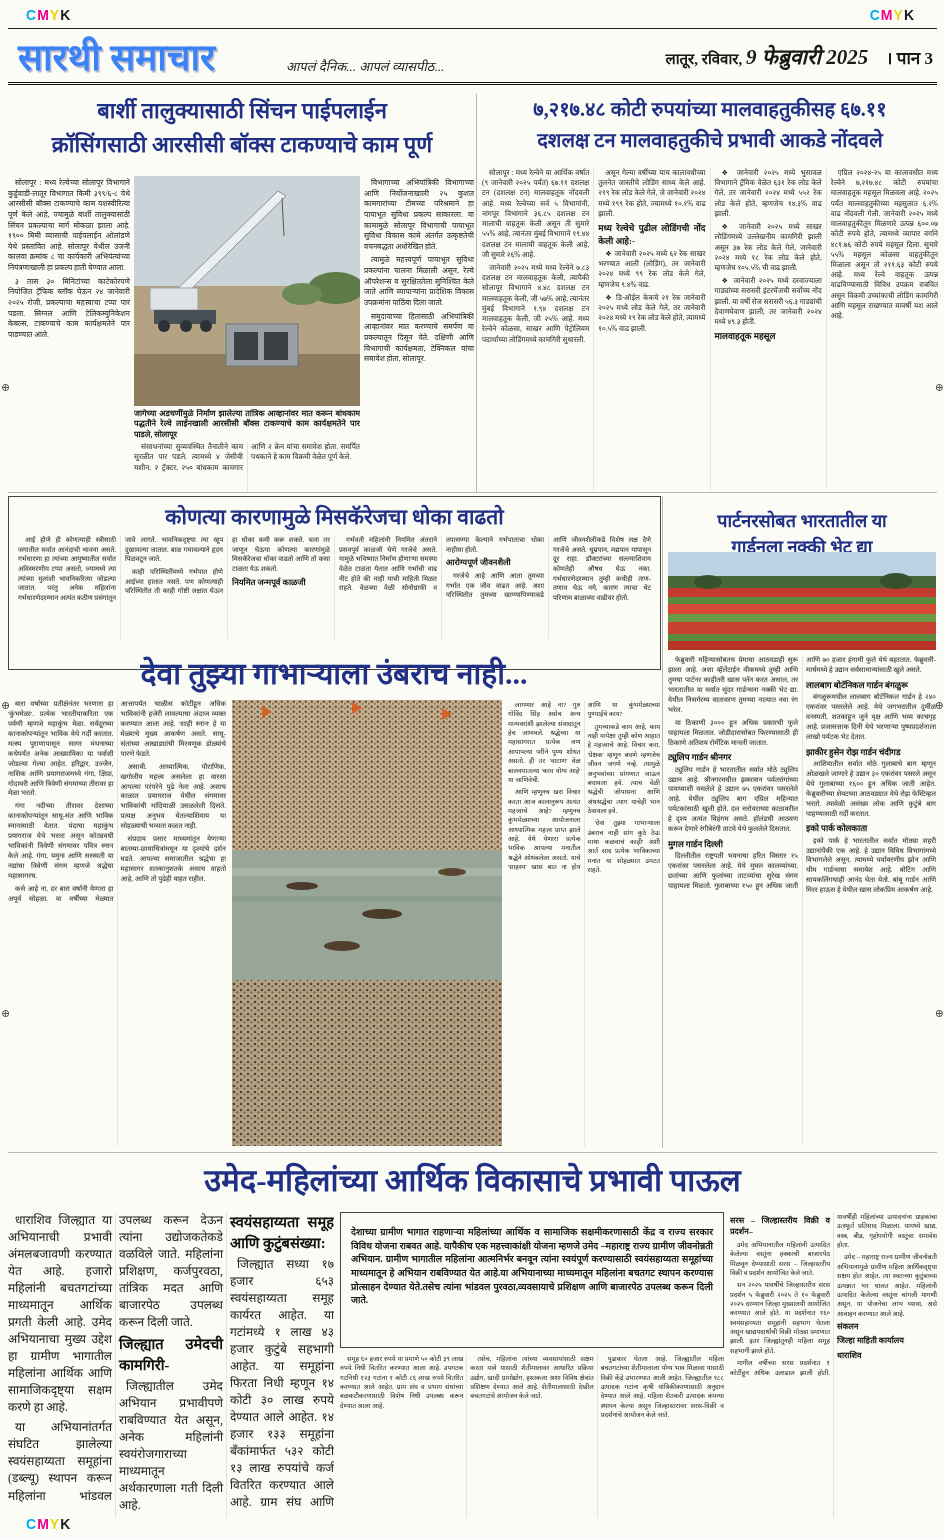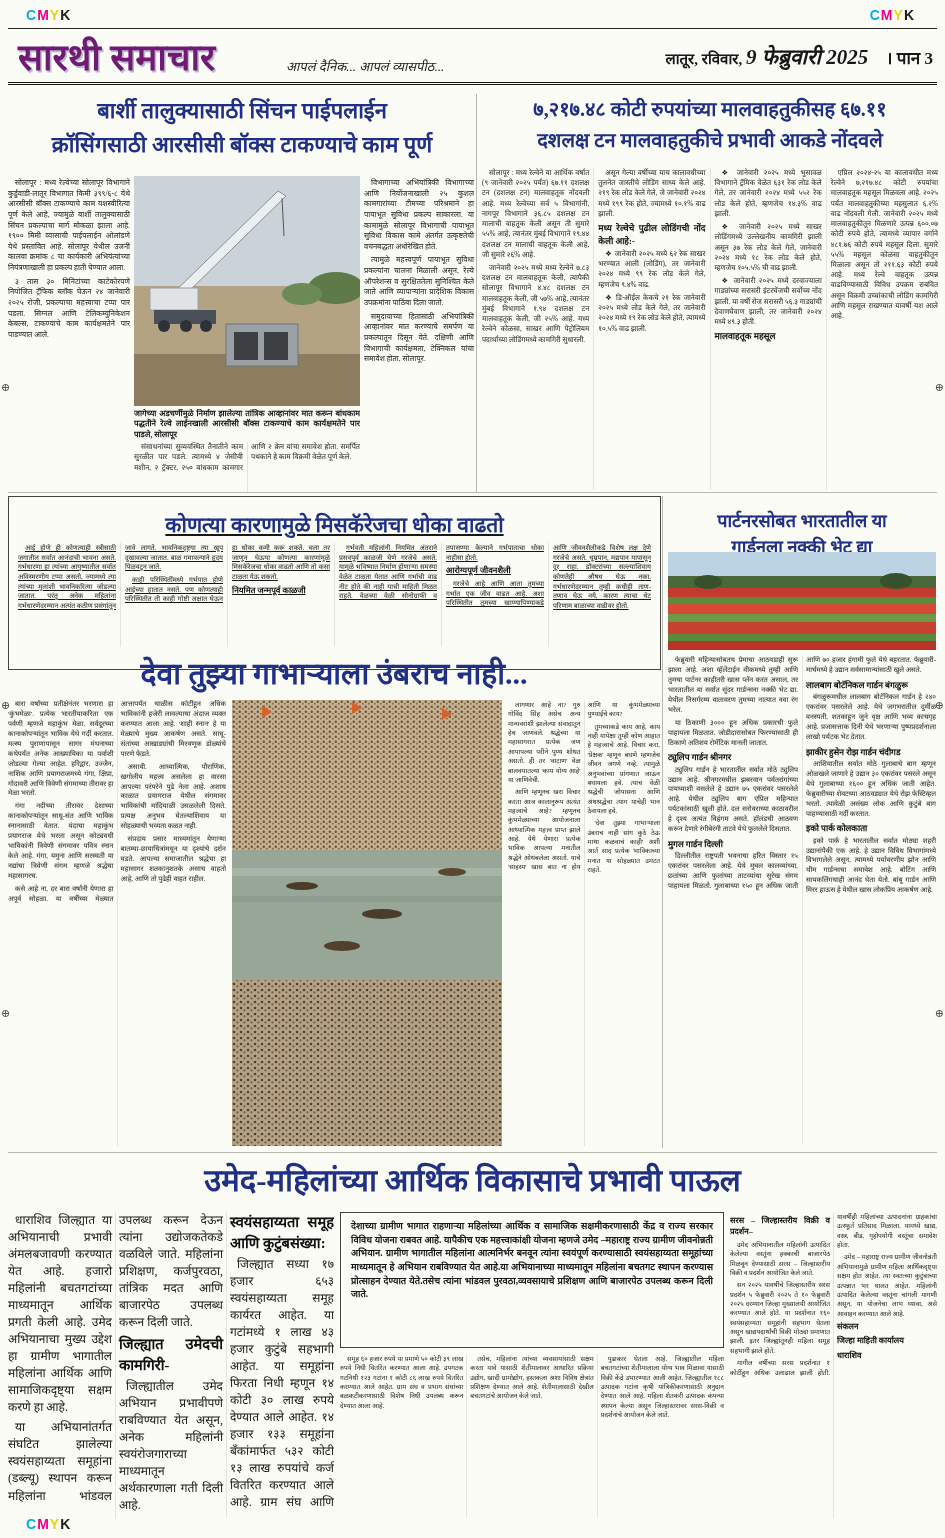--- a/index.html
+++ b/index.html
@@ -7,21 +7,21 @@
   .page{position:relative;width:945px;height:1538px;margin:0 auto;background:#fcfcf6;
         font-family:"Liberation Serif","DejaVu Serif",serif;color:#181818;overflow:hidden;}
   
   .cmyk{position:absolute;font-family:Liberation Sans, sans-serif;
         font-weight:bold;font-size:14px;letter-spacing:1px;text-align:right;}
   .c-c{color:#00aeef;} .c-m{color:#ec008c;} .c-y{color:#e8d410;} .c-k{color:#1c1c1c;}
   .regmark{position:absolute;font-size:11px;color:#555;line-height:1;}
   
   .masthead{position:absolute;left:8px;top:28px;width:929px;height:57px;
             border-top:1.5px solid #222;border-bottom:3px double #111;}
-  .paper-name{position:absolute;left:10px;top:1px;font-size:37px;font-weight:bold;color:#701a75;
+  .paper-name{position:absolute;left:10px;top:1px;font-size:37px;font-weight:bold;color:#3b82f6;
               text-shadow:1.5px 1.5px 0 #b9b9d0;white-space:nowrap;}
   .tagline{position:absolute;left:278px;top:28px;font-size:13px;font-style:italic;color:#222;white-space:nowrap;}
   .dateline{position:absolute;right:4px;top:13px;font-size:15px;font-weight:bold;white-space:nowrap;}
   .dateline .big{font-size:21px;font-style:italic;}
   .dateline .pg{font-size:17px;margin-left:14px;}
   
   .headline{color:#203086;font-weight:bold;text-align:center;position:absolute;}
   .vrule{position:absolute;width:1px;background:#b9b9ae;}
   .hrule{position:absolute;height:1px;background:#b9b9ae;}
   .flow{text-align:justify;line-height:1.42;overflow:hidden;column-rule:1px solid #e4e4da;}
@@ -37,21 +37,21 @@
   .s1-caption{position:absolute;left:126px;top:233px;width:226px;height:32px;font-size:8px;
               font-weight:bold;text-align:justify;line-height:1.3;overflow:hidden;}
   .s1-below{position:absolute;left:126px;top:266px;width:226px;height:50px;font-size:7.3px;column-count:2;column-gap:8px;}
   .s1-right{position:absolute;left:356px;top:2px;width:110px;height:314px;font-size:7.5px;}
   
   .s2-headline{left:482px;top:94px;width:456px;font-size:20px;line-height:1.55;}
   .s2-body{position:absolute;left:482px;top:168px;width:456px;height:322px;
            column-count:4;column-gap:9px;font-size:7.2px;}
   
   .s3-box{position:absolute;left:8px;top:496px;width:653px;height:174px;
-          border:1.5px solid #444;padding:12px 9px;text-decoration:underline;}
+          border:1.5px solid #444;padding:4px 9px;}
   .s3-headline{position:static;font-size:21px;margin:1px 0 5px;}
   .s3-body{column-count:6;column-gap:9px;font-size:6.8px;height:104px;}
   
   .s4{position:absolute;left:666px;top:496px;width:272px;height:650px;}
   .s4-headline{left:0;top:12px;width:272px;font-size:18px;line-height:1.45;position:absolute;}
   .s4-photo{position:absolute;left:2px;top:56px;width:268px;height:98px;}
   .s4-body{position:absolute;left:2px;top:160px;width:268px;height:488px;
            column-count:2;column-gap:8px;font-size:7px;}
   
   .s5{position:absolute;left:8px;top:652px;width:652px;height:496px;}
@@ -60,21 +60,21 @@
   .s5-left{position:absolute;left:0;top:48px;width:218px;height:446px;
            column-count:2;column-gap:7px;font-size:7px;}
   .s5-right{position:absolute;left:500px;top:48px;width:152px;height:446px;
             column-count:2;column-gap:7px;font-size:6.6px;}
   
   .s6{position:absolute;left:8px;top:1158px;width:929px;height:360px;}
   .s6-headline{left:0;top:0;width:929px;font-size:31px;position:absolute;}
   .s6-left{position:absolute;left:0;top:54px;width:326px;height:306px;
            column-count:3;column-gap:7px;font-size:12px;}
   .s6-introbox{position:absolute;left:332px;top:54px;width:384px;height:136px;
-               border:1.5px solid #444;padding:7px 10px;font-size:9.4px;font-weight:bold;
+               border:1.5px solid #444;padding:13px 10px;font-size:9.4px;font-weight:bold;
                text-align:justify;line-height:1.45;overflow:hidden;}
   .s6-mid{position:absolute;left:332px;top:196px;width:384px;height:164px;
           column-count:3;column-gap:7px;font-size:6.6px;}
   .s6-right{position:absolute;left:722px;top:54px;width:207px;height:306px;
             column-count:2;column-gap:7px;font-size:6.6px;}
 </style>
 </head>
 <body>
 
 <div class="page">

